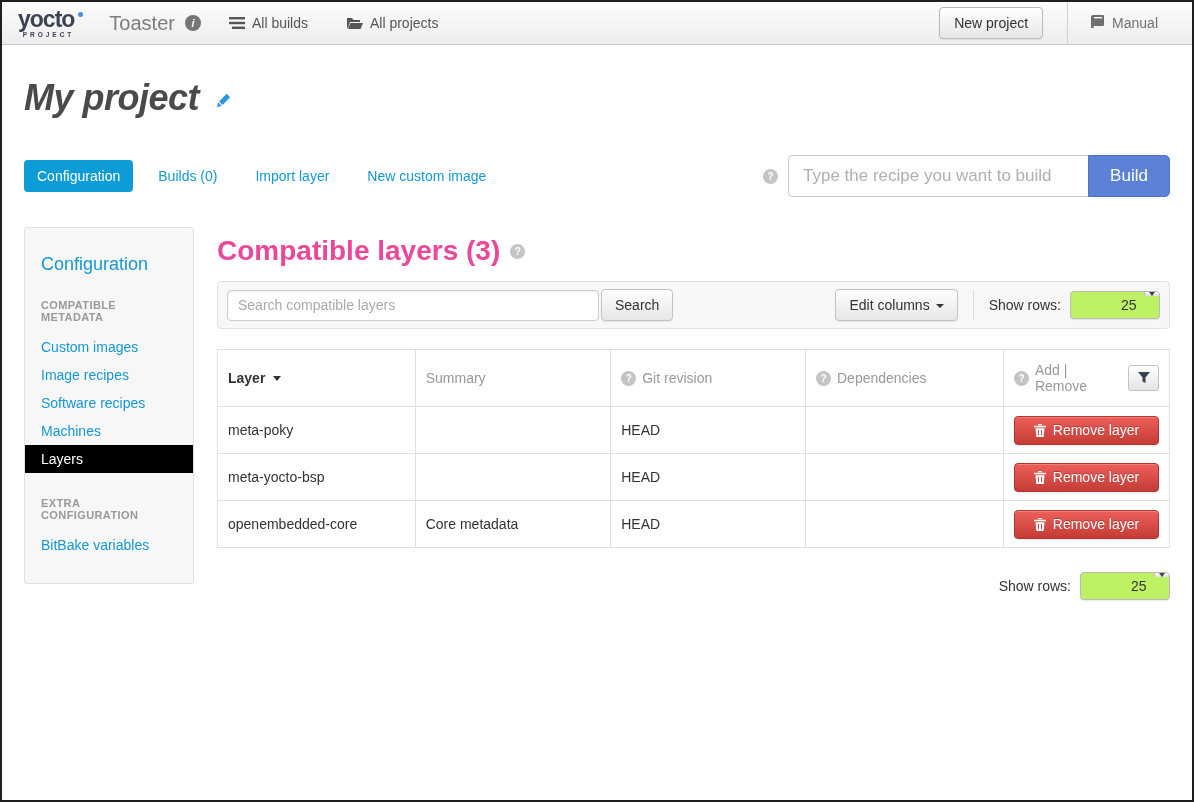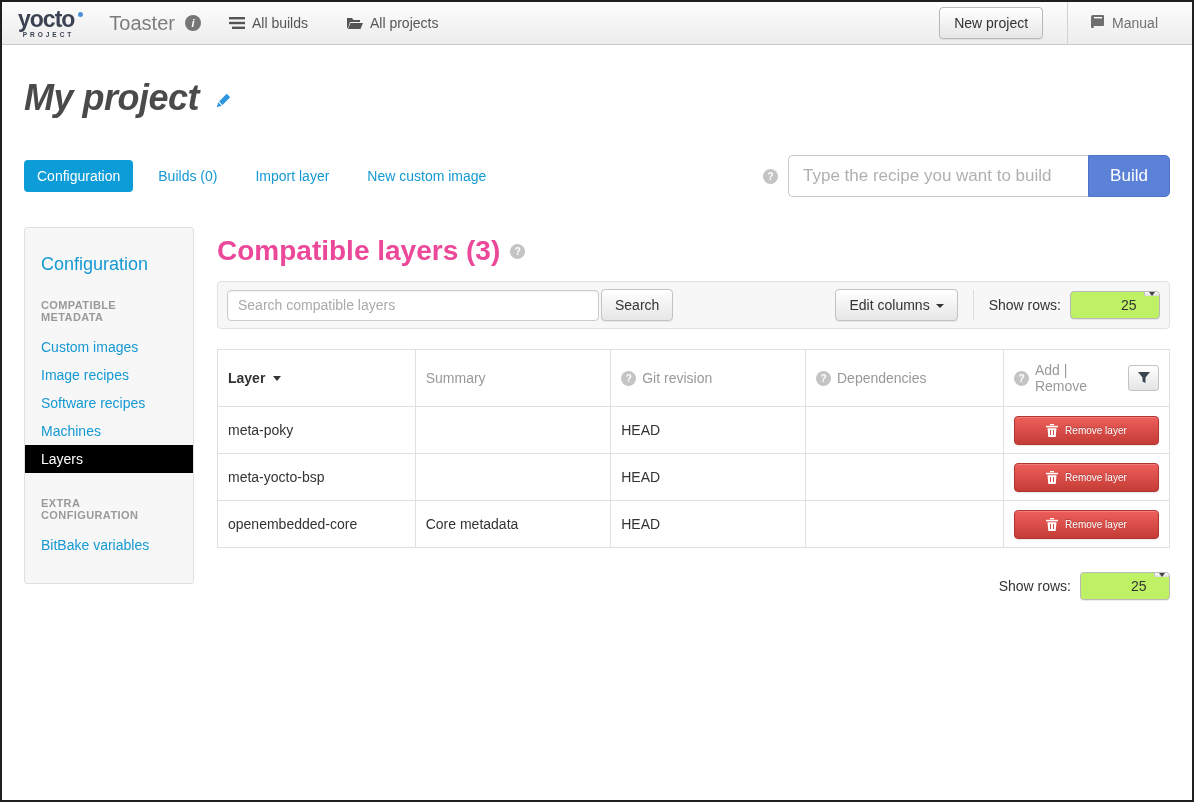--- a/index.html
+++ b/index.html
@@ -173,21 +173,21 @@
     background:linear-gradient(#ffffff,#e4e4e4);
     border:1px solid #c3c3c3; border-radius:3px;
     display:inline-flex; align-items:center; justify-content:center;
     cursor:pointer; margin-left:auto; flex:none;
   }
   .btn-danger {
     display:inline-flex; align-items:center; justify-content:center; gap:7px;
     width:145px; height:29px;
     background:linear-gradient(#ee5f5b,#c43c35);
     border:1px solid #b13631; border-radius:4px;
-    color:#fff; font-family:"Liberation Sans", sans-serif; font-size:10px;
+    color:#fff; font-family:"Liberation Sans", sans-serif; font-size:14px;
     cursor:pointer; text-shadow:0 -1px 0 rgba(0,0,0,.25);
     box-shadow:inset 0 1px 0 rgba(255,255,255,.2), 0 1px 2px rgba(0,0,0,.1);
   }
   .bottom-rows { display:flex; align-items:center; justify-content:flex-end; margin-top:24px; }
 </style>
 </head>
 <body>
 
 <div class="navbar">
   <div class="logo">

